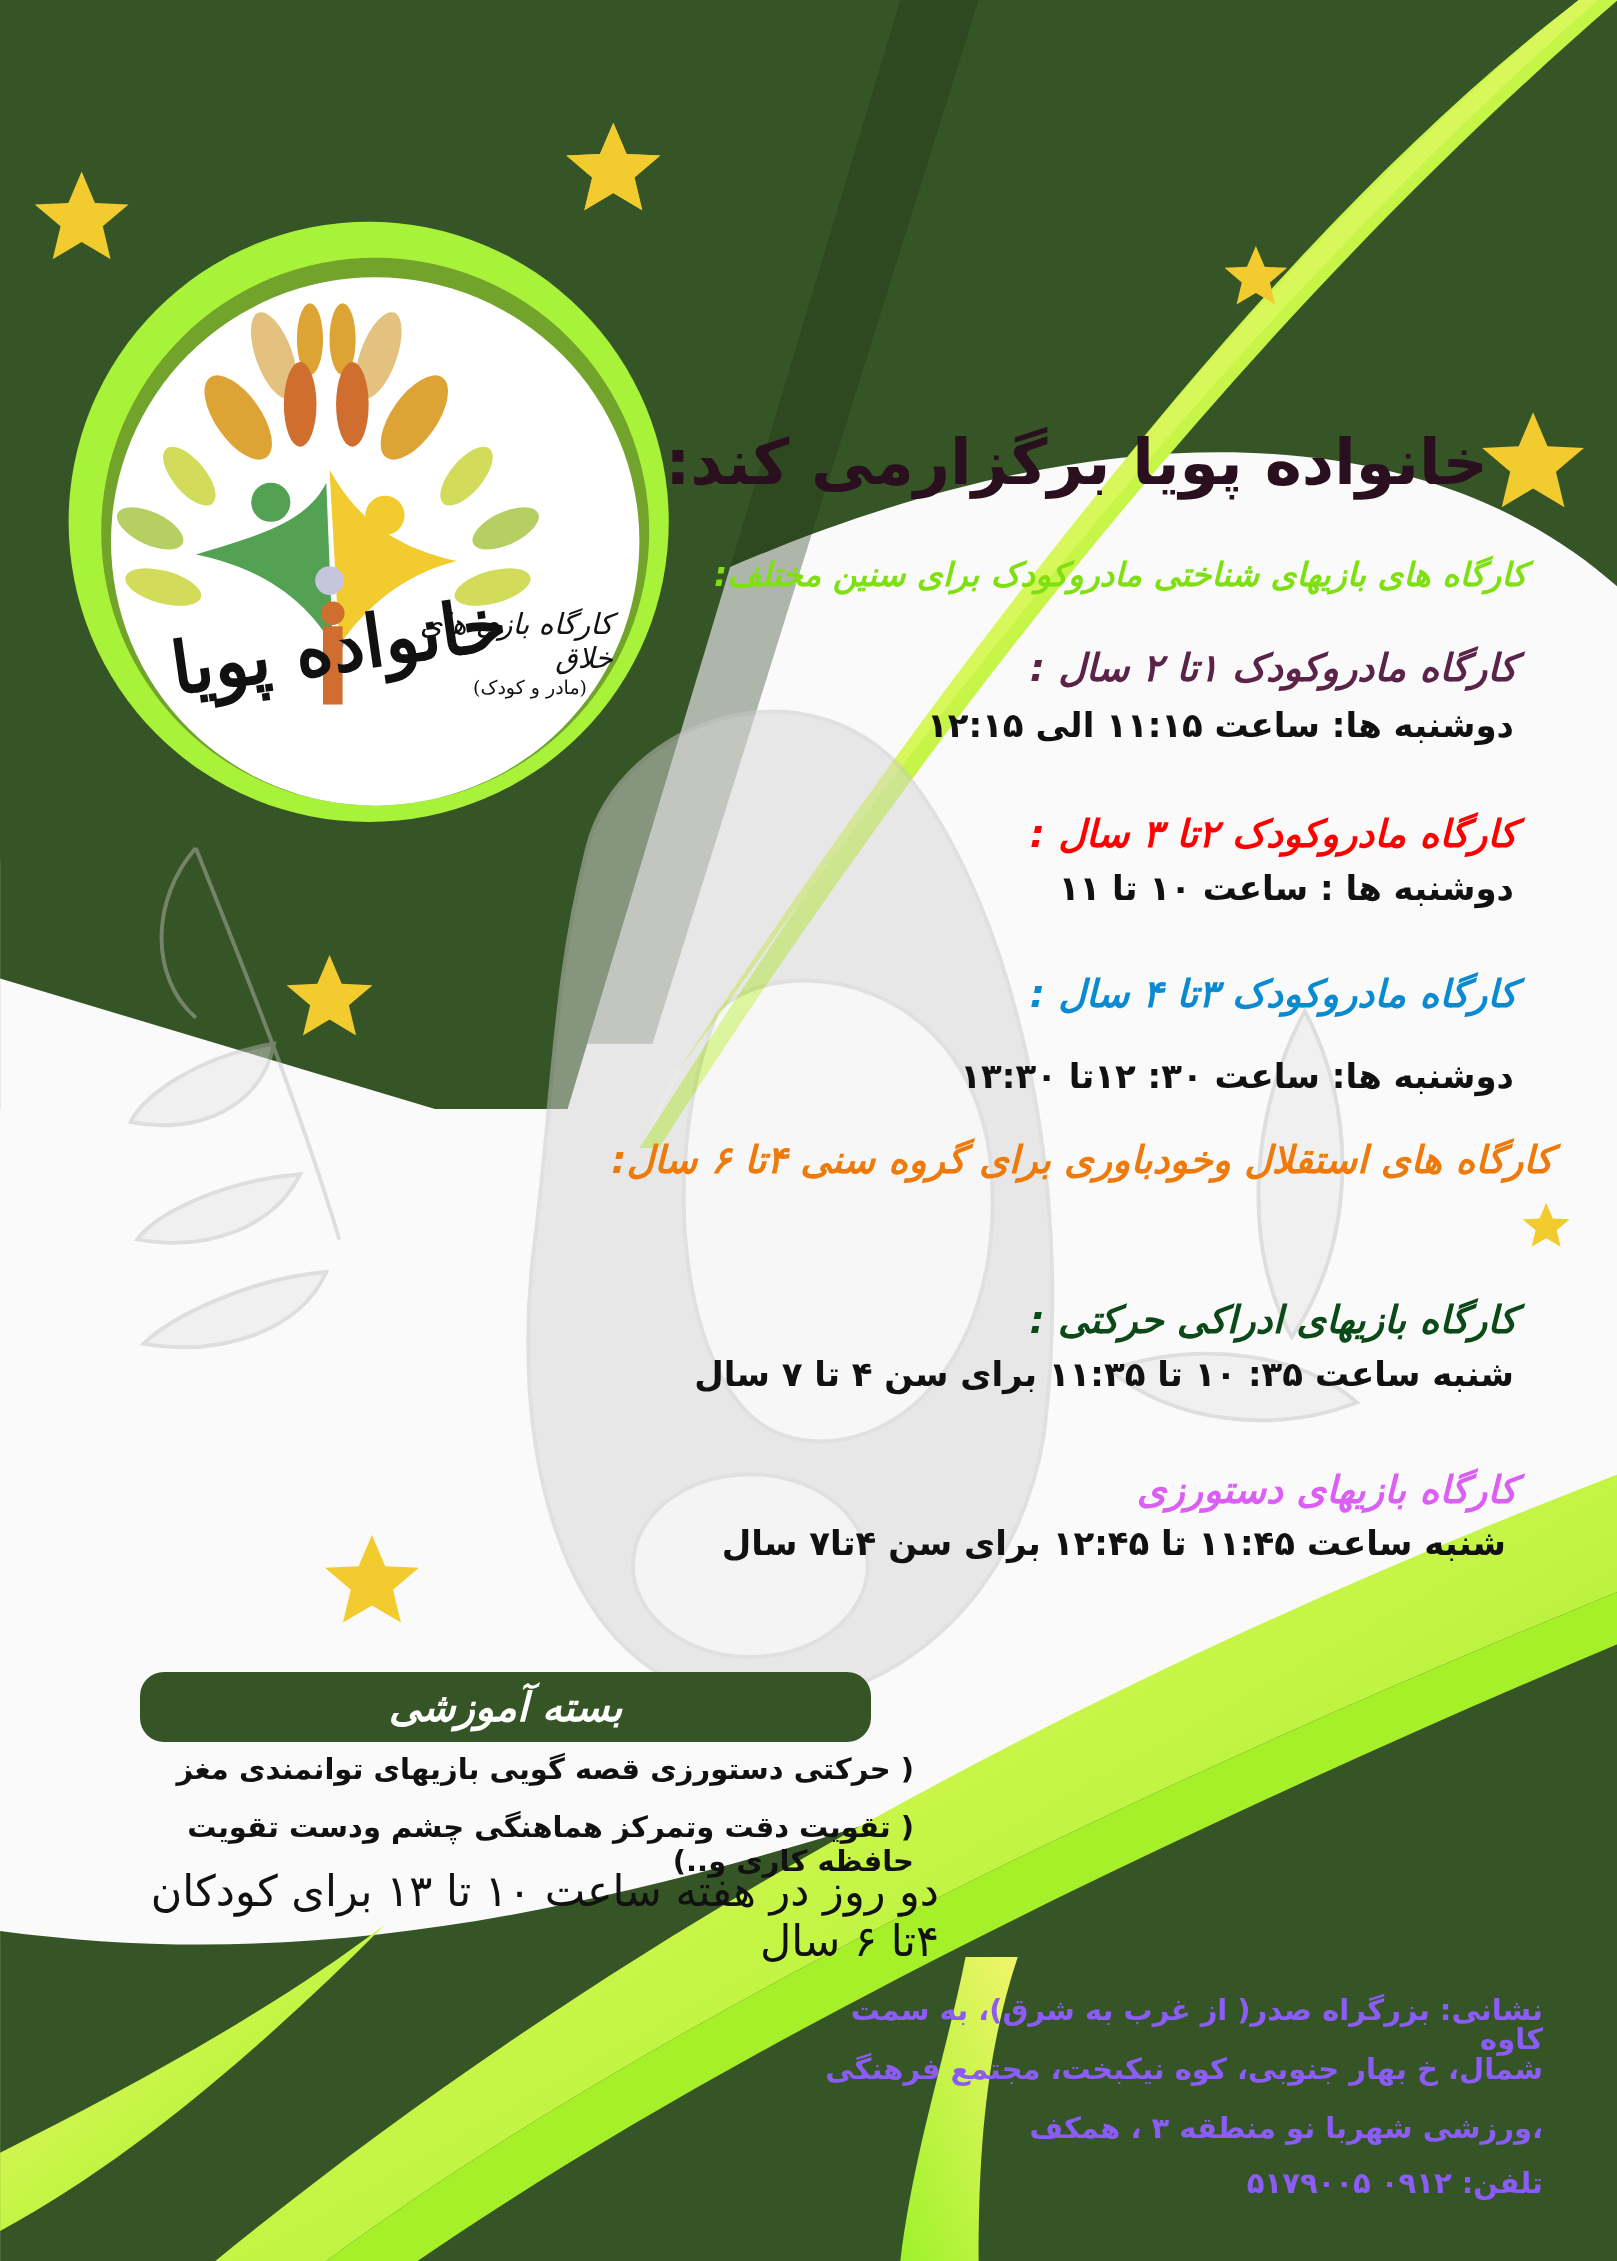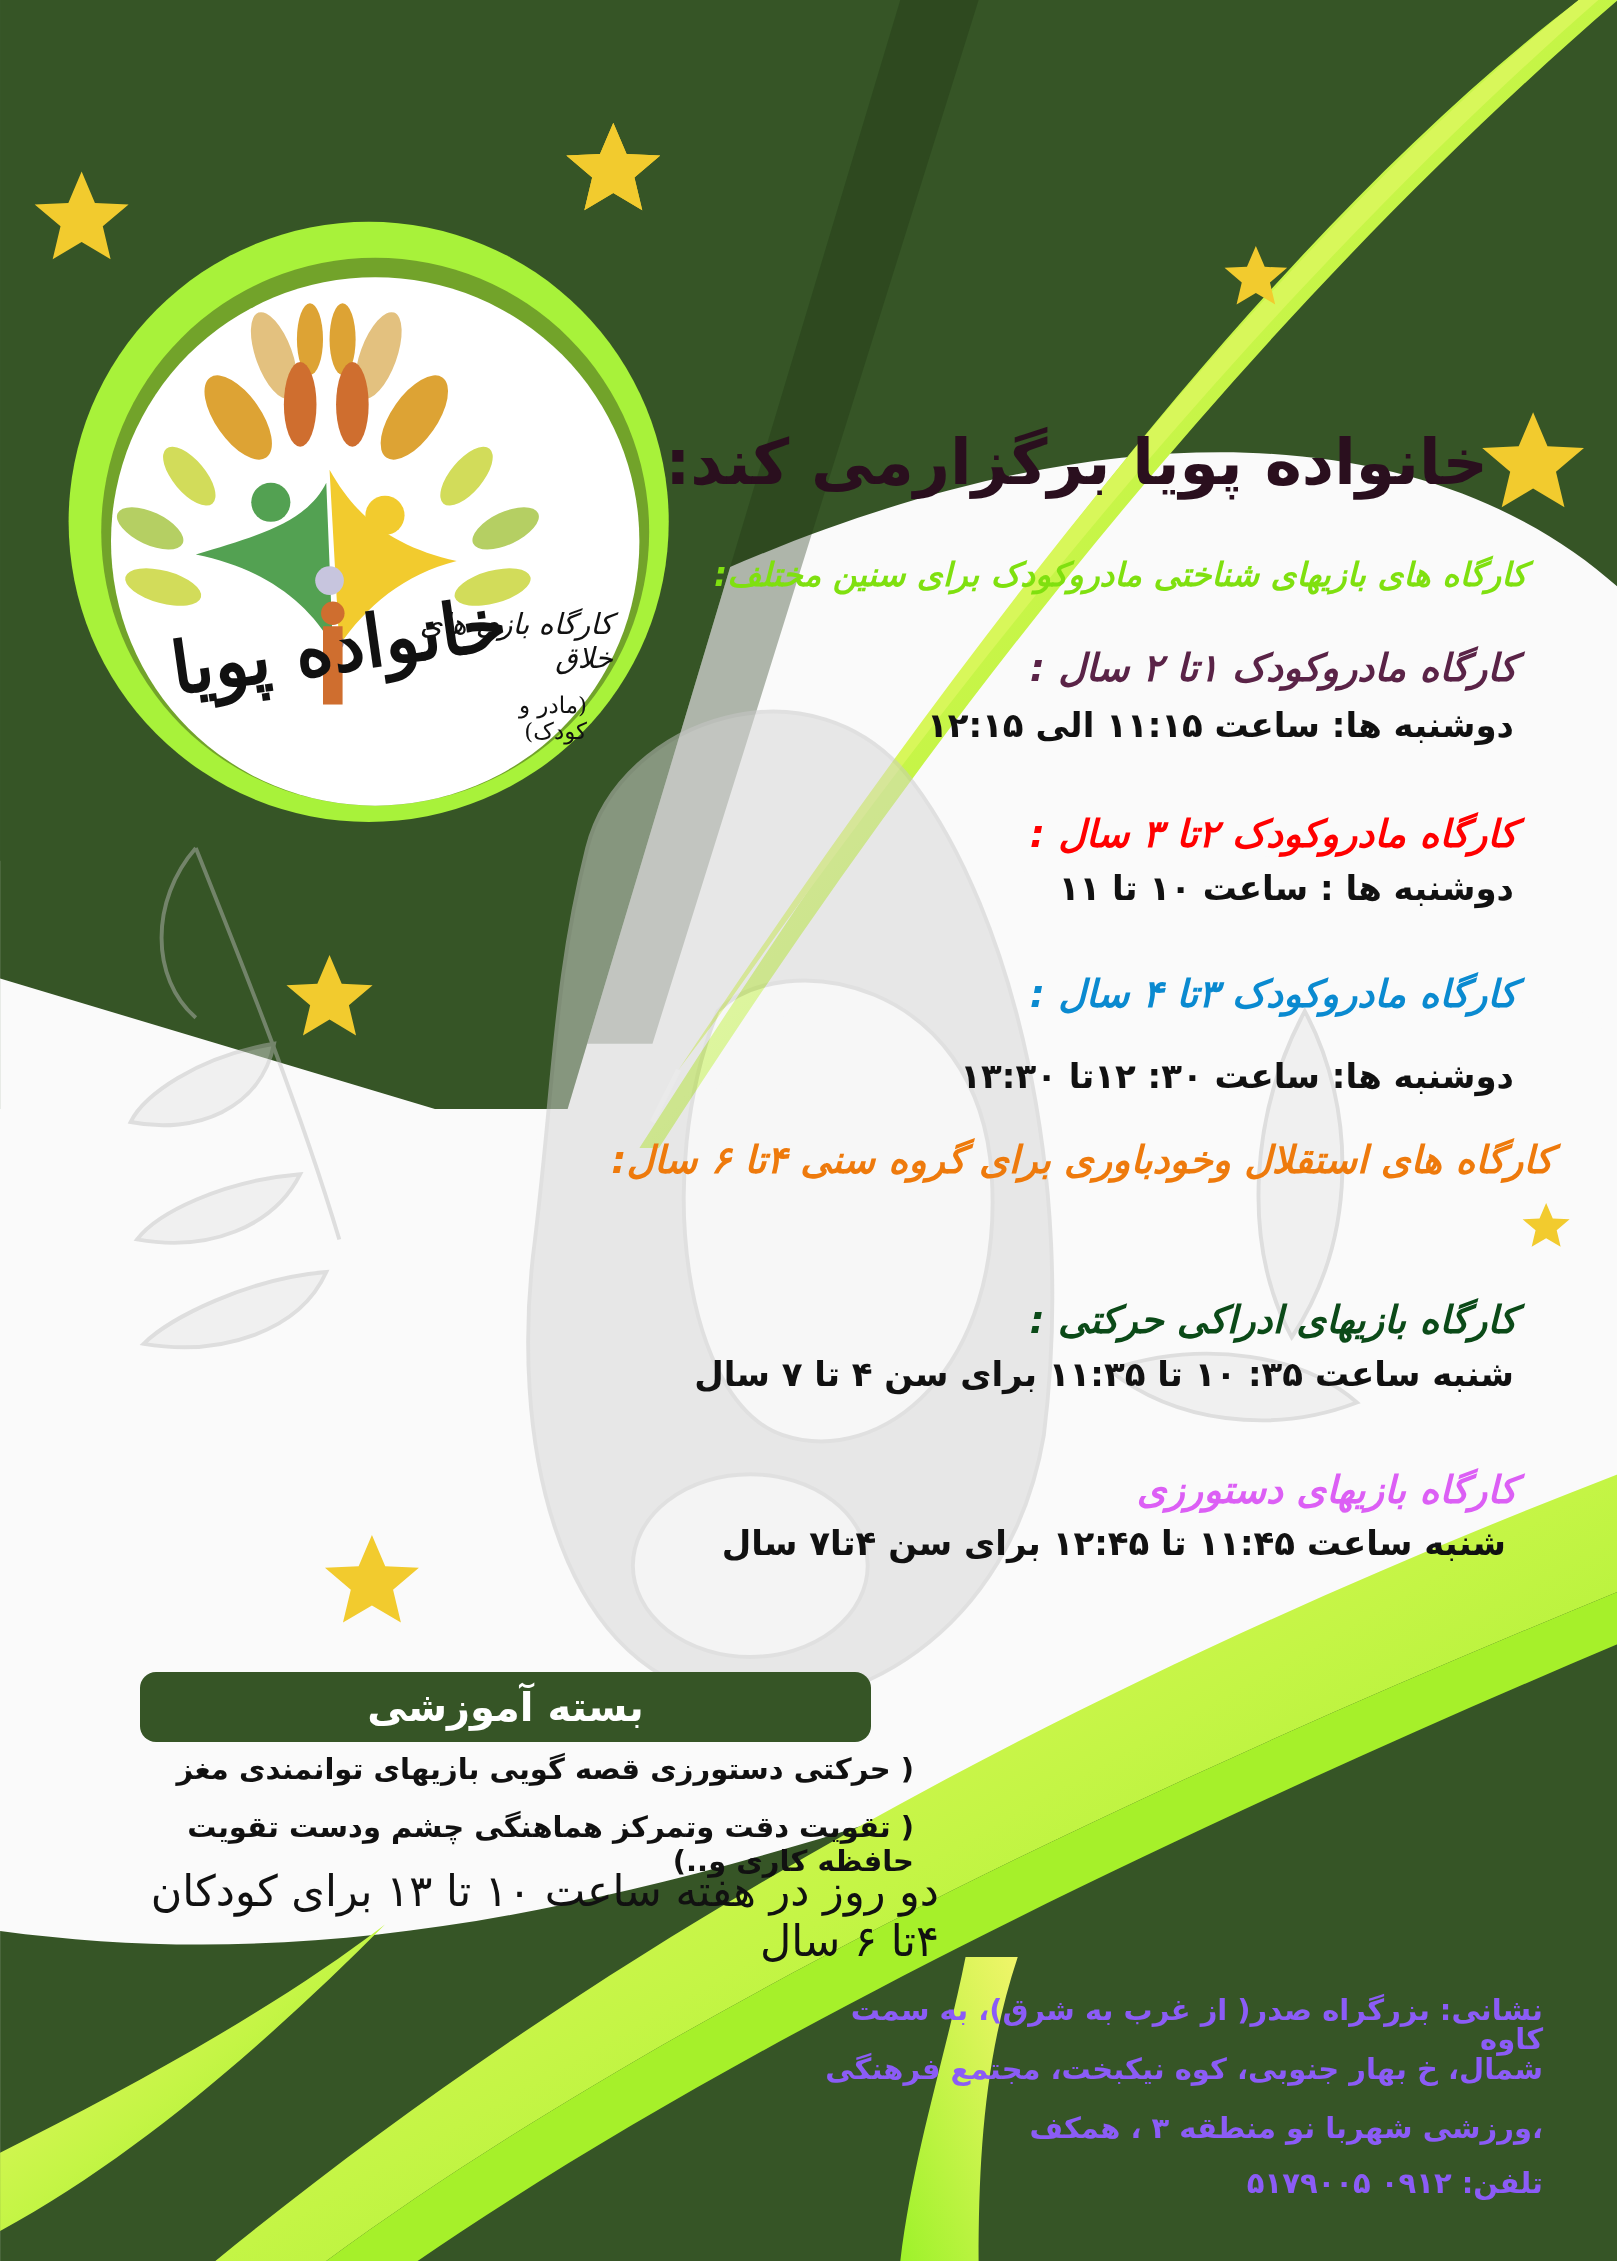--- a/index.html
+++ b/index.html
@@ -19,22 +19,22 @@
     }
     .subtitle {
       right: 91px; top: 555px; width: 1305px;
       font-size: 33px; font-weight: bold; font-style: italic; color: #7fe00f;
     }
     .ws-title { font-size: 38px; font-weight: bold; font-style: italic; }
     .ws-time { font-size: 34px; font-weight: bold; color: #111; }
 
     .pkg-box {
       left: 140px; top: 1672px; width: 731px; height: 70px;
-      background: #365526; border-radius: 16px;
-      color: #fff; font-size: 40px; font-weight: bold; 
+      background: #365526; border-radius: 24px;
+      color: #fff; font-size: 40px; font-weight: bold; font-style: italic;
       display: flex; align-items: center; justify-content: center;
     }
     .pkg-line { font-size: 29px; font-weight: bold; color: #111; }
     .pkg-big { font-size: 43px; font-weight: normal; color: #111; }
 
     .addr { font-size: 29px; font-weight: bold; color: #8b5cf6; line-height: 1; }
 
     .logo-title {
       font-family: "DejaVu Serif", serif; font-weight: bold; color: #111;
     }
@@ -124,21 +124,21 @@
     <path d="M700,860 C610,840 550,800 505,720 L520,990 C560,930 620,880 700,860 Z" fill="#f2cb2e"></path>
     <circle cx="505" cy="890" r="22" fill="#c7c5de"></circle>
     <circle cx="510" cy="940" r="18" fill="#cf6e2f"></circle>
     <circle cx="515" cy="985" r="12" fill="#6b86c2"></circle>
     <rect x="495" y="960" width="30" height="120" fill="#cf6e2f"></rect>
   </g>
 </svg>
 
 <div class="abs rtl logo-title" style="left:117px; top:607px; width:391px; font-size:72px; transform:rotate(-8deg);">خانواده پویا</div>
 <div class="abs rtl logo-title" style="left:365px; top:607px; width:248px; font-size:29px; font-weight:normal; font-style:italic;">کارگاه بازی های خلاق</div>
-<div class="abs rtl logo-title" style="left:457px; top:692px; width:130px; font-size:23px; font-weight:normal;">(مادر و کودک)</div>
+<div class="abs rtl logo-title" style="left:457px; top:676px; width:130px; font-size:19px; font-weight:normal;">(مادر و کودک)</div>
 
 <div class="abs rtl main-title">خانواده پویا برگزارمی کند:</div>
 <div class="abs rtl subtitle">کارگاه های بازیهای شناختی مادروکودک برای سنین مختلف:</div>
 
 <div class="abs rtl ws-title" style="right:101px; top:646px; width:783px; color:#5a2347;">کارگاه مادروکودک ۱تا ۲ سال :</div>
 <div class="abs rtl ws-time" style="right:104px; top:705px; width:783px;">دوشنبه ها: ساعت ۱۱:۱۵ الی ۱۲:۱۵</div>
 
 <div class="abs rtl ws-title" style="right:101px; top:812px; width:783px; color:#ff0000;">کارگاه مادروکودک ۲تا ۳ سال :</div>
 <div class="abs rtl ws-time" style="right:104px; top:868px; width:783px;">دوشنبه ها : ساعت ۱۰ تا ۱۱</div>
 

